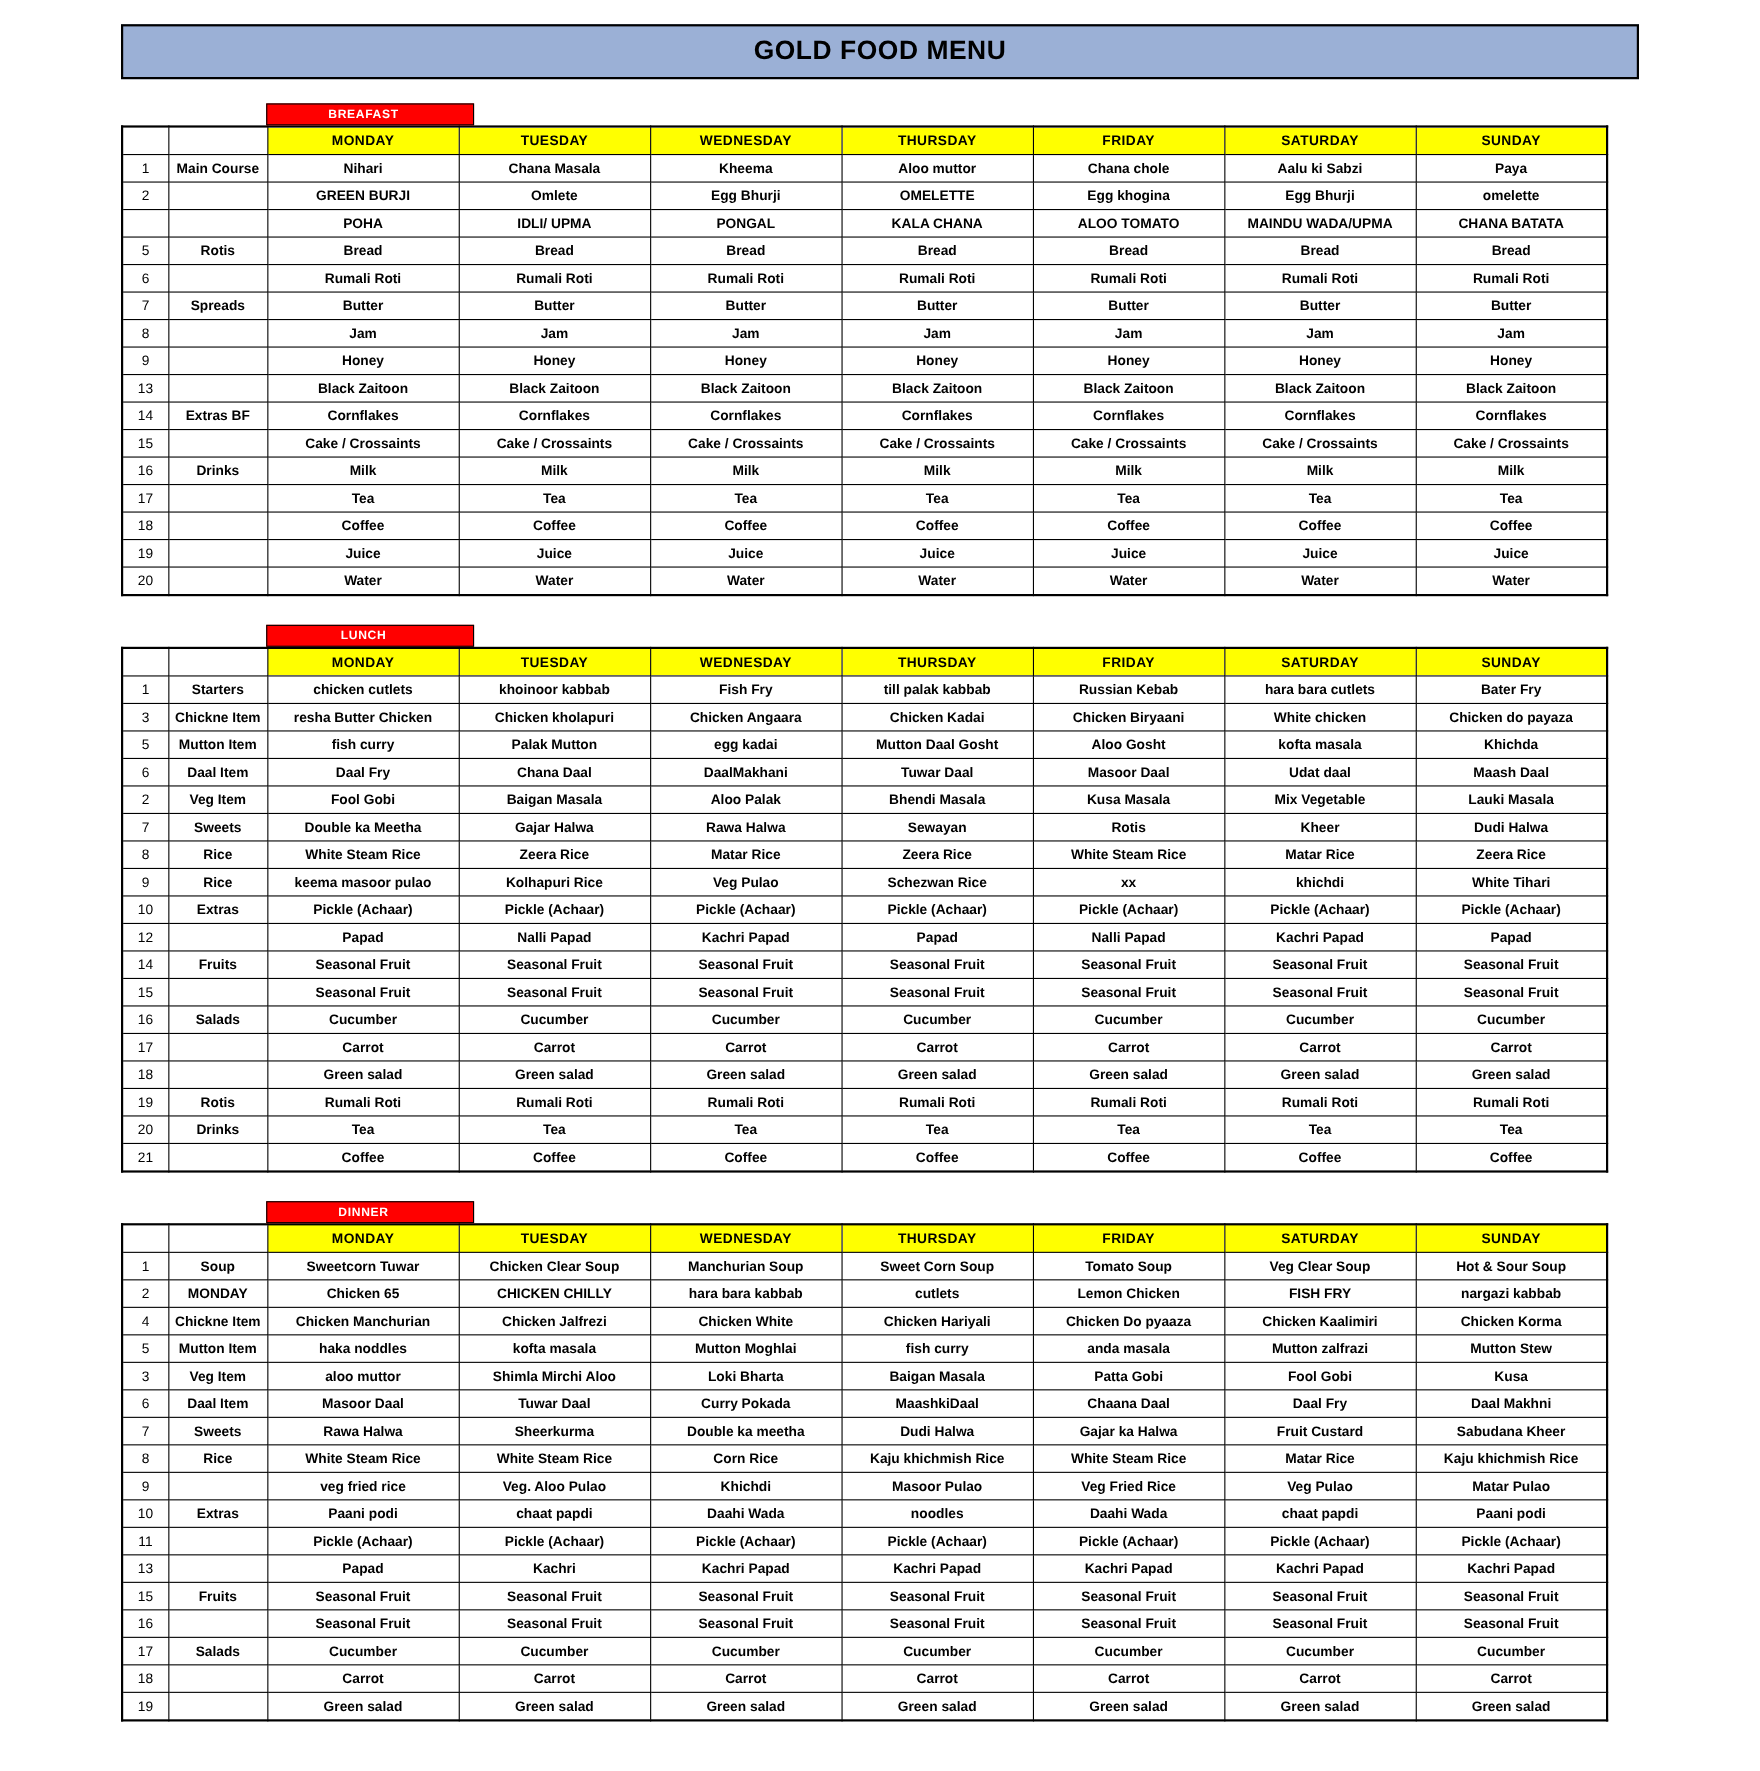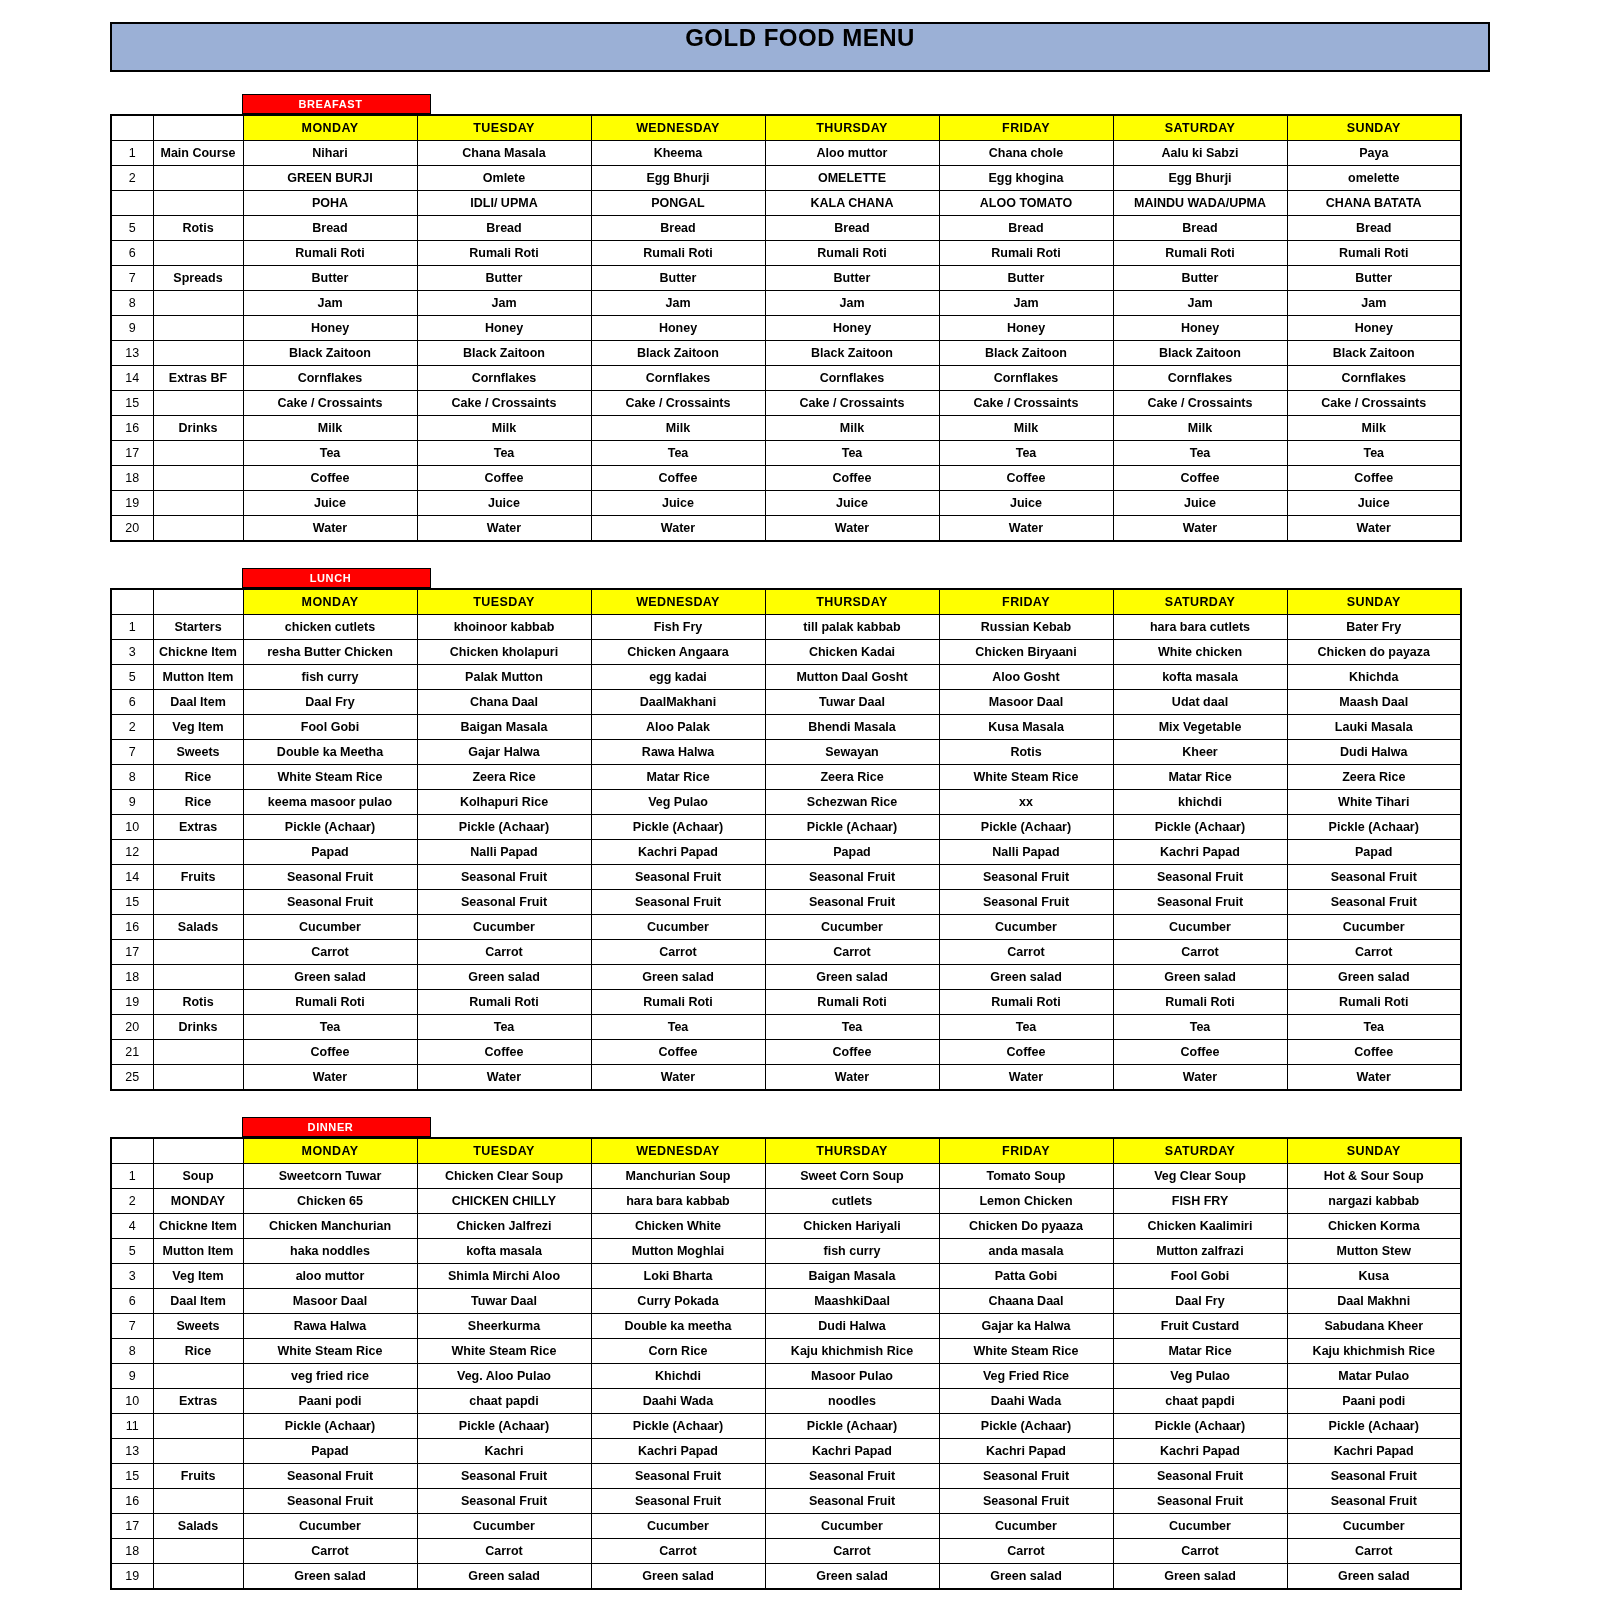--- a/index.html
+++ b/index.html
@@ -17,21 +17,21 @@
     width: 1600px;
     box-sizing: border-box;
     padding: 22px 110px 20px 110px;
   }
   
   .title-bar {
     border: 2px solid #000000;
     background: #9bb0d6;
     height: 46px;
     display: flex;
-    align-items: flex-start;
+    align-items: center;
     justify-content: center;
     margin-bottom: 22px;
   }
   .title-bar .title-text {
     font-size: 24px;
     font-weight: bold;
     letter-spacing: 0.5px;
   }
   
   .section { margin-bottom: 26px; }
@@ -538,31 +538,20 @@
               <td class="num">21</td>
               <td class="cat"></td>
               <td class="item">Coffee</td>
               <td class="item">Coffee</td>
               <td class="item">Coffee</td>
               <td class="item">Coffee</td>
               <td class="item">Coffee</td>
               <td class="item">Coffee</td>
               <td class="item">Coffee</td>
             </tr>
-            <tr>
-              <td class="num">25</td>
-              <td class="cat"></td>
-              <td class="item">Water</td>
-              <td class="item">Water</td>
-              <td class="item">Water</td>
-              <td class="item">Water</td>
-              <td class="item">Water</td>
-              <td class="item">Water</td>
-              <td class="item">Water</td>
-            </tr>
           </tbody>
         </table>
       </div>
       <div class="section">
         <div class="section-tag-row">
           <div class="tag-spacer-a"></div>
           <div class="tag-spacer-b"></div>
           <div class="section-tag">DINNER</div>
         </div>
         <table class="menu">

